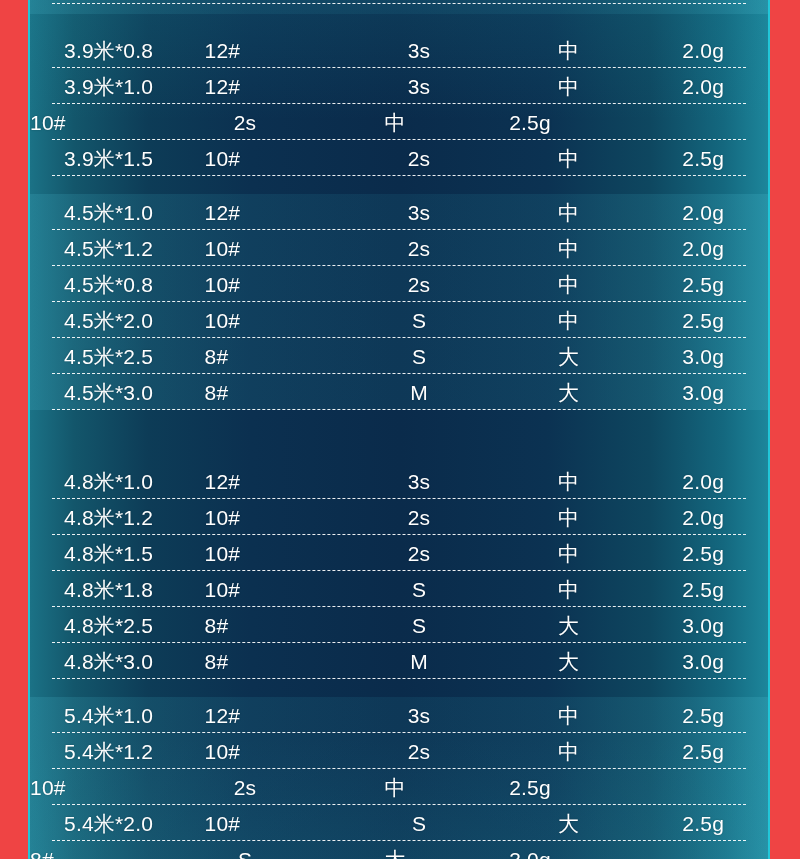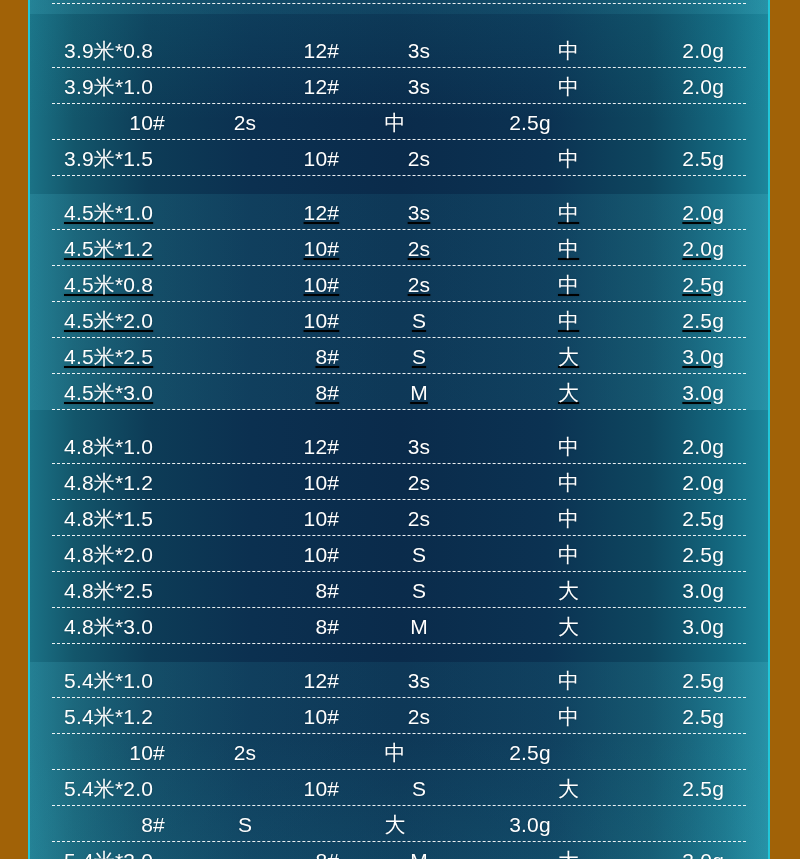--- a/index.html
+++ b/index.html
@@ -13,21 +13,21 @@
     height: 859px;
     overflow: hidden;
     font-family: "Liberation Sans", "DejaVu Sans", sans-serif;
   }
 
   
   .page {
     position: relative;
     width: 800px;
     height: 859px;
-    background: #a16207;
+    background: #ef4444;
     overflow: hidden;
   }
 
   .panel {
     position: absolute;
     left: 28px;
     top: 0;
     width: 742px;
     height: 859px;
     box-sizing: border-box;
@@ -104,21 +104,21 @@
 
   .cell {
     color: #ffffff;
     font-size: 21px;
     line-height: 1;
     letter-spacing: 0.2px;
     white-space: nowrap;
     text-shadow: 0 0 2px rgba(0,0,0,0.25);
   }
   .c1 { width: 175px; padding-left: 34px; text-align: left;   box-sizing: border-box; }
-  .c2 { width: 135px; text-align: right; }
+  .c2 { width: 135px; text-align: left; }
   .c3 { width: 160px; text-align: center; }
   .c4 { width: 140px; text-align: center; }
   .c5 { width: 130px; text-align: center; }
 
   
   .gap { height: 18px; }
 
   
   .top-strip {
     position: absolute;
@@ -178,21 +178,21 @@
           </div>
           <div class="row">
             <div class="cell c1">3.9米*1.5</div>
             <div class="cell c2">10#</div>
             <div class="cell c3">2s</div>
             <div class="cell c4">中</div>
             <div class="cell c5">2.5g</div>
           </div>
         </div>
         <div class="gap"></div>
-        <div class="group tinted" style="position: relative; text-decoration: underline;">
+        <div class="group tinted" style="position: relative;">
           <div class="row">
             <div class="cell c1">4.5米*1.0</div>
             <div class="cell c2">12#</div>
             <div class="cell c3">3s</div>
             <div class="cell c4">中</div>
             <div class="cell c5">2.0g</div>
           </div>
           <div class="row">
             <div class="cell c1">4.5米*1.2</div>
             <div class="cell c2">10#</div>
@@ -223,21 +223,21 @@
           </div>
           <div class="row">
             <div class="cell c1">4.5米*3.0</div>
             <div class="cell c2">8#</div>
             <div class="cell c3">M</div>
             <div class="cell c4">大</div>
             <div class="cell c5">3.0g</div>
           </div>
         </div>
         <div class="gap"></div>
-        <div class="group" style="position: relative;">
+        <div class="group" style="position: relative; margin-top: 35px;">
           <div class="row">
             <div class="cell c1">4.8米*1.0</div>
             <div class="cell c2">12#</div>
             <div class="cell c3">3s</div>
             <div class="cell c4">中</div>
             <div class="cell c5">2.0g</div>
           </div>
           <div class="row">
             <div class="cell c1">4.8米*1.2</div>
             <div class="cell c2">10#</div>
@@ -246,21 +246,21 @@
             <div class="cell c5">2.0g</div>
           </div>
           <div class="row">
             <div class="cell c1">4.8米*1.5</div>
             <div class="cell c2">10#</div>
             <div class="cell c3">2s</div>
             <div class="cell c4">中</div>
             <div class="cell c5">2.5g</div>
           </div>
           <div class="row">
-            <div class="cell c1">4.8米*2.0</div>
+            <div class="cell c1">4.8米*1.8</div>
             <div class="cell c2">10#</div>
             <div class="cell c3">S</div>
             <div class="cell c4">中</div>
             <div class="cell c5">2.5g</div>
           </div>
           <div class="row">
             <div class="cell c1">4.8米*2.5</div>
             <div class="cell c2">8#</div>
             <div class="cell c3">S</div>
             <div class="cell c4">大</div>

